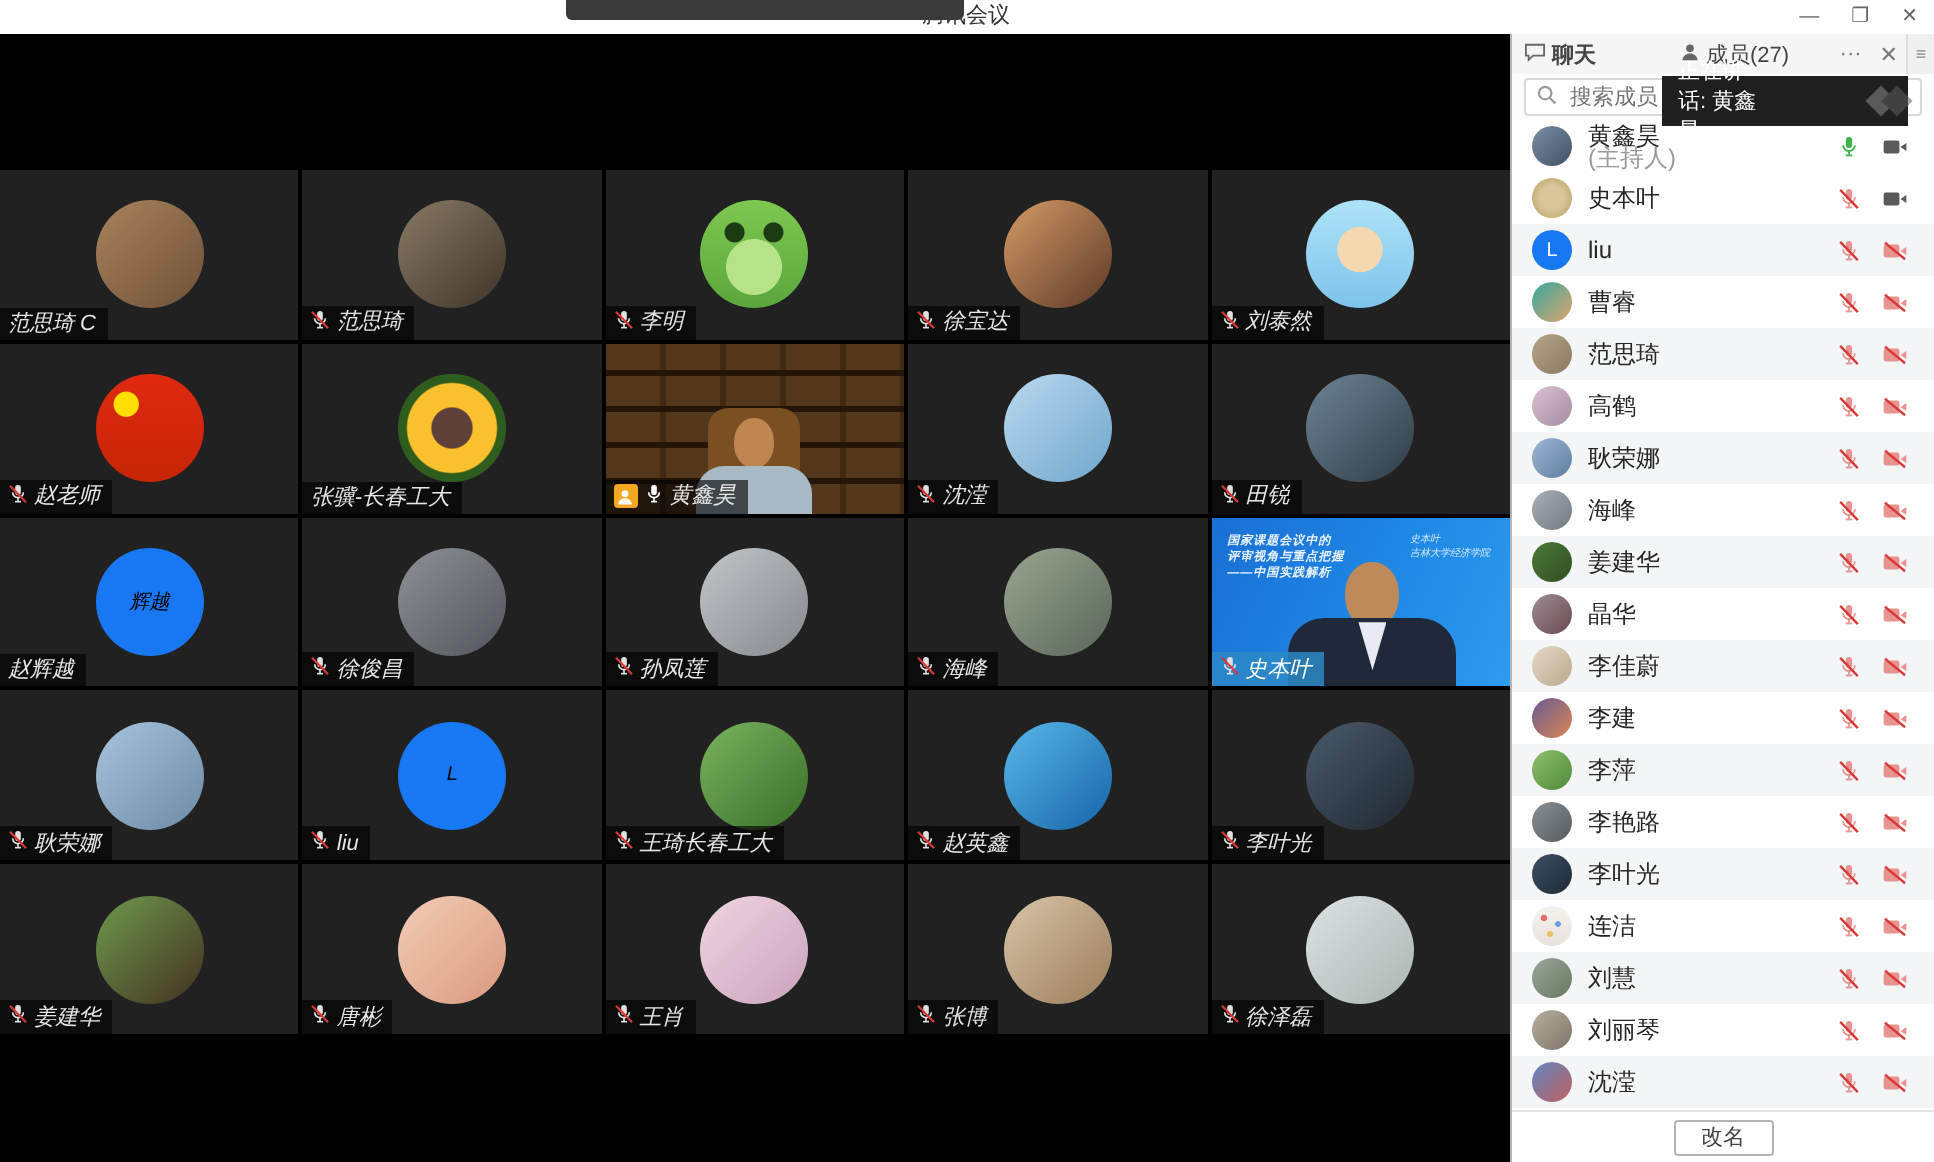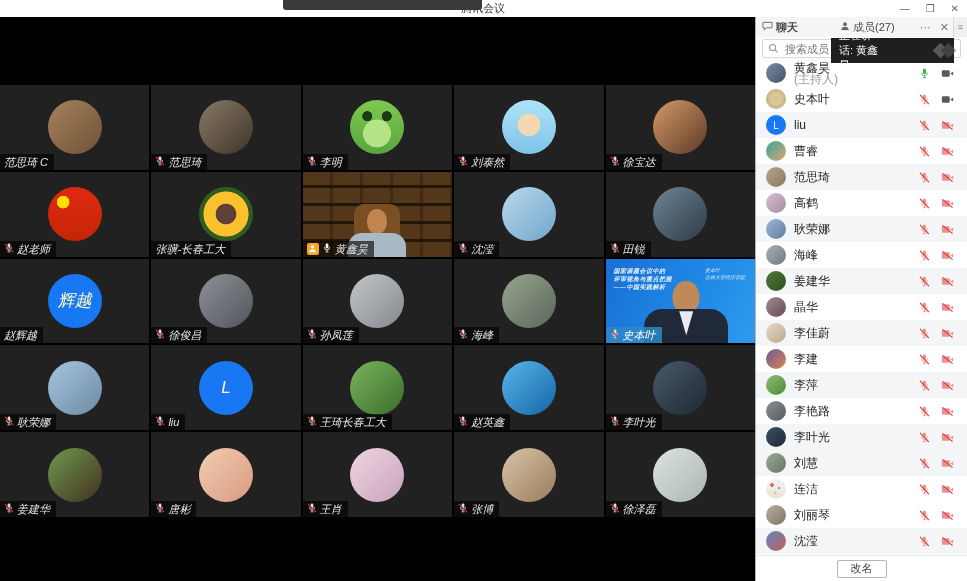--- a/index.html
+++ b/index.html
@@ -15,21 +15,21 @@
   .topbar-dark{position:absolute;left:283px;top:0;width:199px;height:10px;background:#3a3a3a;
                border-radius:0 0 3px 3px;z-index:5;}
   
   .stage{position:absolute;left:0;top:17px;width:755px;height:564px;background:#000;}
   .grid{position:absolute;left:0;top:68px;width:755px;height:432px;display:grid;
         grid-template-columns:repeat(5,1fr);grid-template-rows:repeat(5,1fr);gap:2px;background:#000;}
   .tile{position:relative;background:#212121;overflow:hidden;font-style:italic;}
   .tile.speaking{box-shadow:inset 0 0 0 2px #44b549;}
   .avatar{position:absolute;left:50%;top:50%;transform:translate(-50%,-50%);
           width:54px;height:54px;border-radius:50%;}
-  .avatar.init{display:flex;align-items:center;justify-content:center;color:#fef9c3;font-size:17px;}
+  .avatar.init{display:flex;align-items:center;justify-content:center;color:#000000;font-size:10px;}
   .label{position:absolute;left:0;bottom:0;display:flex;align-items:center;gap:3px;
          padding:2px 6px 2px 4px;background:rgba(0,0,0,.62);color:#e6e6e6;font-size:11px;
          line-height:12px;white-space:nowrap;z-index:2;}
   .label.blue{background:rgba(43,136,199,.85);color:#fff;}
   .host-badge{width:12px;height:12px;background:#f5a623;border-radius:2px;display:flex;
               align-items:center;justify-content:center;flex:none;}
   .micspan,.host-badge svg{display:block;}
   
   .scene{position:absolute;inset:0;}
   .book-bg{background:
@@ -138,44 +138,44 @@
      <path d="M2.8 5a3.2 3.2 0 0 0 6.4 0" fill="none" stroke="#e0e0e0" stroke-width="1"></path>
      <line x1="6" y1="8.4" x2="6" y2="10.2" stroke="#e0e0e0" stroke-width="1"></line>
      <line x1="4.2" y1="10.6" x2="7.8" y2="10.6" stroke="#e0e0e0" stroke-width="1"></line>
      <line x1="1.2" y1="1" x2="10.8" y2="11" stroke="#d93a35" stroke-width="1.3"></line>
    </svg></span>
             <span class="nm">李明</span>
     </div>
   </div>
 
   <div class="tile">
+    <div class="avatar" style="background: linear-gradient(135deg, rgb(212, 154, 102), rgb(93, 58, 40));"></div>
+    <div class="label">
+      <span class="micspan"><svg width="10" height="10" viewBox="0 0 12 12">
+     <rect x="4.3" y="0.6" width="3.4" height="6" rx="1.7" fill="#e0e0e0"></rect>
+     <path d="M2.8 5a3.2 3.2 0 0 0 6.4 0" fill="none" stroke="#e0e0e0" stroke-width="1"></path>
+     <line x1="6" y1="8.4" x2="6" y2="10.2" stroke="#e0e0e0" stroke-width="1"></line>
+     <line x1="4.2" y1="10.6" x2="7.8" y2="10.6" stroke="#e0e0e0" stroke-width="1"></line>
+     <line x1="1.2" y1="1" x2="10.8" y2="11" stroke="#d93a35" stroke-width="1.3"></line>
+   </svg></span>
+            <span class="nm">徐宝达</span>
+    </div>
+  </div>
+
+  <div class="tile">
     <div class="avatar" style="background: radial-gradient(circle at 50% 46%, rgb(245, 215, 176) 28%, transparent 29%), linear-gradient(rgb(174, 227, 247), rgb(126, 195, 234));"></div>
     <div class="label">
       <span class="micspan"><svg width="10" height="10" viewBox="0 0 12 12">
      <rect x="4.3" y="0.6" width="3.4" height="6" rx="1.7" fill="#e0e0e0"></rect>
      <path d="M2.8 5a3.2 3.2 0 0 0 6.4 0" fill="none" stroke="#e0e0e0" stroke-width="1"></path>
      <line x1="6" y1="8.4" x2="6" y2="10.2" stroke="#e0e0e0" stroke-width="1"></line>
      <line x1="4.2" y1="10.6" x2="7.8" y2="10.6" stroke="#e0e0e0" stroke-width="1"></line>
      <line x1="1.2" y1="1" x2="10.8" y2="11" stroke="#d93a35" stroke-width="1.3"></line>
    </svg></span>
             <span class="nm">刘泰然</span>
-    </div>
-  </div>
-
-  <div class="tile">
-    <div class="avatar" style="background: linear-gradient(135deg, rgb(212, 154, 102), rgb(93, 58, 40));"></div>
-    <div class="label">
-      <span class="micspan"><svg width="10" height="10" viewBox="0 0 12 12">
-     <rect x="4.3" y="0.6" width="3.4" height="6" rx="1.7" fill="#e0e0e0"></rect>
-     <path d="M2.8 5a3.2 3.2 0 0 0 6.4 0" fill="none" stroke="#e0e0e0" stroke-width="1"></path>
-     <line x1="6" y1="8.4" x2="6" y2="10.2" stroke="#e0e0e0" stroke-width="1"></line>
-     <line x1="4.2" y1="10.6" x2="7.8" y2="10.6" stroke="#e0e0e0" stroke-width="1"></line>
-     <line x1="1.2" y1="1" x2="10.8" y2="11" stroke="#d93a35" stroke-width="1.3"></line>
-   </svg></span>
-            <span class="nm">徐宝达</span>
     </div>
   </div>
 
   <div class="tile">
     <div class="avatar" style="background: radial-gradient(circle at 28% 28%, rgb(255, 222, 0) 11%, transparent 12%), linear-gradient(rgb(223, 41, 16), rgb(198, 37, 5));"></div>
     <div class="label">
       <span class="micspan"><svg width="10" height="10" viewBox="0 0 12 12">
      <rect x="4.3" y="0.6" width="3.4" height="6" rx="1.7" fill="#e0e0e0"></rect>
      <path d="M2.8 5a3.2 3.2 0 0 0 6.4 0" fill="none" stroke="#e0e0e0" stroke-width="1"></path>
      <line x1="6" y1="8.4" x2="6" y2="10.2" stroke="#e0e0e0" stroke-width="1"></line>
@@ -865,48 +865,48 @@
           </div>
     <div class="cam-i">
             <svg width="13" height="11" viewBox="0 0 14 12">
      <rect x="0.8" y="2.5" width="8.6" height="7" rx="1.2" fill="#e89390"></rect>
      <path d="M10 6l3.2-2.2v4.4L10 6z" fill="#e89390"></path>
      <line x1="1.5" y1="1.5" x2="12.5" y2="10.5" stroke="#d93a35" stroke-width="1.3"></line>
    </svg>
           </div>
   </div>
 
+  <div class="mrow">
+    <div class="mava" style="background: radial-gradient(circle at 30% 30%, rgb(232, 106, 106) 8%, transparent 9%), radial-gradient(circle at 65% 45%, rgb(106, 158, 232) 8%, transparent 9%), radial-gradient(circle at 45% 70%, rgb(232, 195, 106) 8%, transparent 9%), linear-gradient(rgb(245, 242, 238), rgb(232, 226, 218));"></div>
+    <div class="mmeta">
+      <div class="mname">连洁</div>
+
+    </div>
+    <div class="mic-i">
+            <svg width="11" height="11" viewBox="0 0 12 12">
+     <rect x="4.3" y="0.6" width="3.4" height="6" rx="1.7" fill="#e89390"></rect>
+     <path d="M2.8 5a3.2 3.2 0 0 0 6.4 0" fill="none" stroke="#e89390" stroke-width="1"></path>
+     <line x1="6" y1="8.4" x2="6" y2="10.2" stroke="#e89390" stroke-width="1"></line>
+     <line x1="4.2" y1="10.6" x2="7.8" y2="10.6" stroke="#e89390" stroke-width="1"></line>
+     <line x1="1.2" y1="1" x2="10.8" y2="11" stroke="#d93a35" stroke-width="1.3"></line>
+   </svg>
+          </div>
+    <div class="cam-i">
+            <svg width="13" height="11" viewBox="0 0 14 12">
+     <rect x="0.8" y="2.5" width="8.6" height="7" rx="1.2" fill="#e89390"></rect>
+     <path d="M10 6l3.2-2.2v4.4L10 6z" fill="#e89390"></path>
+     <line x1="1.5" y1="1.5" x2="12.5" y2="10.5" stroke="#d93a35" stroke-width="1.3"></line>
+   </svg>
+          </div>
+  </div>
+
   <div class="mrow alt">
     <div class="mava" style="background: linear-gradient(135deg, rgb(154, 168, 154), rgb(104, 120, 95));"></div>
     <div class="mmeta">
       <div class="mname">刘慧</div>
-
-    </div>
-    <div class="mic-i">
-            <svg width="11" height="11" viewBox="0 0 12 12">
-     <rect x="4.3" y="0.6" width="3.4" height="6" rx="1.7" fill="#e89390"></rect>
-     <path d="M2.8 5a3.2 3.2 0 0 0 6.4 0" fill="none" stroke="#e89390" stroke-width="1"></path>
-     <line x1="6" y1="8.4" x2="6" y2="10.2" stroke="#e89390" stroke-width="1"></line>
-     <line x1="4.2" y1="10.6" x2="7.8" y2="10.6" stroke="#e89390" stroke-width="1"></line>
-     <line x1="1.2" y1="1" x2="10.8" y2="11" stroke="#d93a35" stroke-width="1.3"></line>
-   </svg>
-          </div>
-    <div class="cam-i">
-            <svg width="13" height="11" viewBox="0 0 14 12">
-     <rect x="0.8" y="2.5" width="8.6" height="7" rx="1.2" fill="#e89390"></rect>
-     <path d="M10 6l3.2-2.2v4.4L10 6z" fill="#e89390"></path>
-     <line x1="1.5" y1="1.5" x2="12.5" y2="10.5" stroke="#d93a35" stroke-width="1.3"></line>
-   </svg>
-          </div>
-  </div>
-
-  <div class="mrow">
-    <div class="mava" style="background: radial-gradient(circle at 30% 30%, rgb(232, 106, 106) 8%, transparent 9%), radial-gradient(circle at 65% 45%, rgb(106, 158, 232) 8%, transparent 9%), radial-gradient(circle at 45% 70%, rgb(232, 195, 106) 8%, transparent 9%), linear-gradient(rgb(245, 242, 238), rgb(232, 226, 218));"></div>
-    <div class="mmeta">
-      <div class="mname">连洁</div>
 
     </div>
     <div class="mic-i">
             <svg width="11" height="11" viewBox="0 0 12 12">
      <rect x="4.3" y="0.6" width="3.4" height="6" rx="1.7" fill="#e89390"></rect>
      <path d="M2.8 5a3.2 3.2 0 0 0 6.4 0" fill="none" stroke="#e89390" stroke-width="1"></path>
      <line x1="6" y1="8.4" x2="6" y2="10.2" stroke="#e89390" stroke-width="1"></line>
      <line x1="4.2" y1="10.6" x2="7.8" y2="10.6" stroke="#e89390" stroke-width="1"></line>
      <line x1="1.2" y1="1" x2="10.8" y2="11" stroke="#d93a35" stroke-width="1.3"></line>
    </svg>

